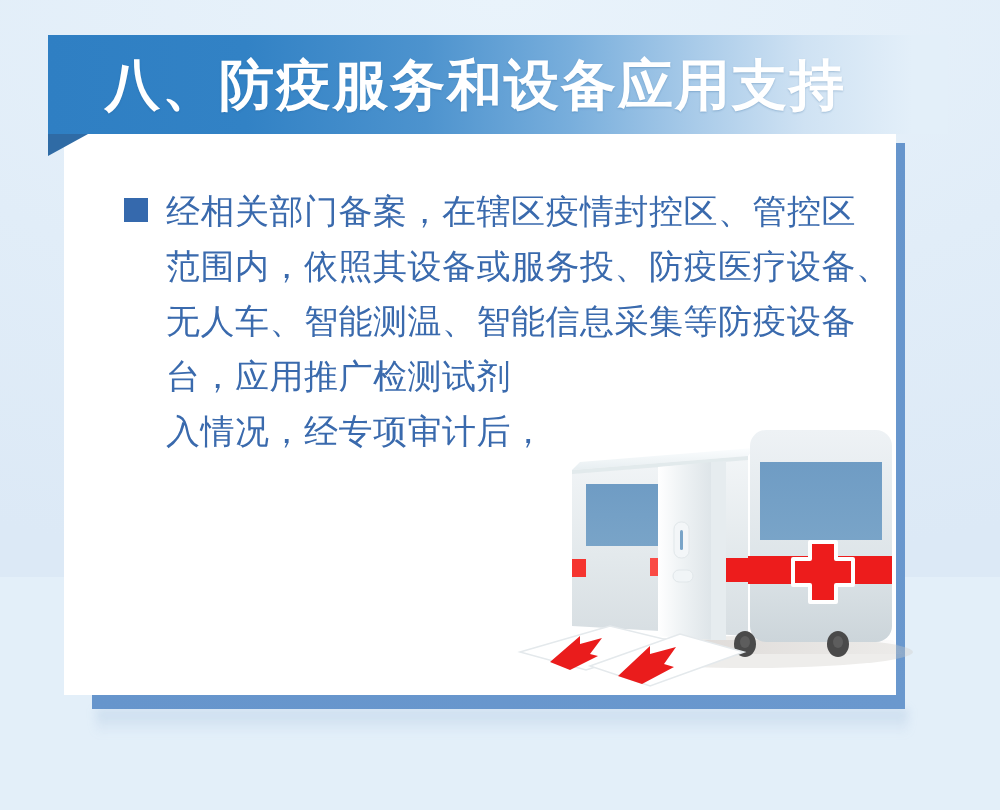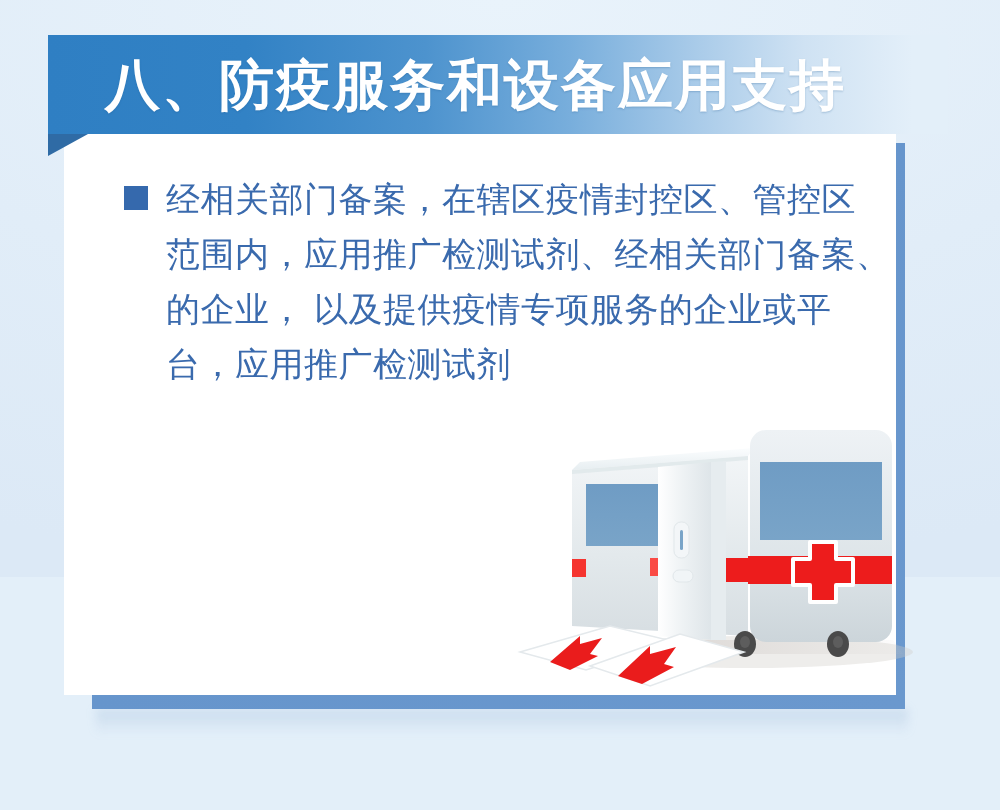--- a/index.html
+++ b/index.html
@@ -69,21 +69,21 @@
     color:#ffffff;
     letter-spacing:2px;
     white-space:nowrap;
     line-height:74px;
     text-shadow:0 1px 2px rgba(30,85,140,.28);
   }
 
   
   .body-wrap {
     position:absolute;
-    left:124px; top:172px;
+    left:124px; top:184px;
     width:768px;
   }
   .bullet-square {
     position:absolute;
     left:0px; top:14px;
     width:24px; height:24px;
     background:#3569ad;
   }
   .para {
     margin-left:42px;
@@ -120,23 +120,24 @@
   <div class="card"></div>
 
   <div class="ribbon"></div>
   <div class="ribbon-fold"></div>
   <div class="ribbon-title">八、防疫服务和设备应用支持</div>
 
   <div class="body-wrap">
     <div class="bullet-square"></div>
     <div class="para">
       <span class="line">经相关部门备案，在辖区疫情封控区、管控区</span>
-      <span class="line">范围内，应用推广检测试剂、经相关部门备案、</span>
-      <span class="line">的企业， 以及提供疫情专项服务的企业或平</span>
+      <span class="line">范围内，依照其设备或服务投、防疫医疗设备、</span>
+      <span class="line">无人车、智能测温、智能信息采集等防疫设备</span>
       <span class="line-narrow">台，应用推广检测试剂</span>
+      <span class="line-narrow">入情况，经专项审计后，</span>
     </div>
   </div>
 
   <div class="illus">
     <svg viewBox="0 0 420 290" xmlns="http://www.w3.org/2000/svg">
       <defs>
         <linearGradient id="gBodyL" x1="0" y1="0" x2="0" y2="1">
           <stop offset="0%" stop-color="#f2f5f7"></stop>
           <stop offset="55%" stop-color="#e3e9ec"></stop>
           <stop offset="100%" stop-color="#d7dee2"></stop>

